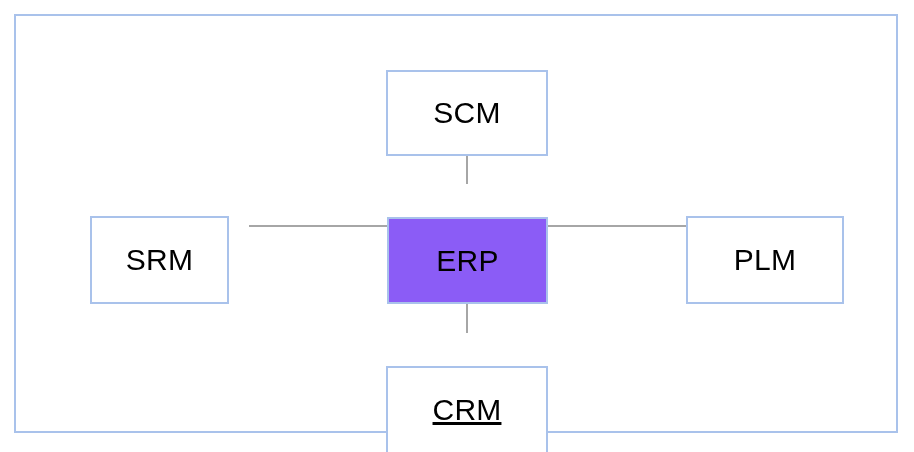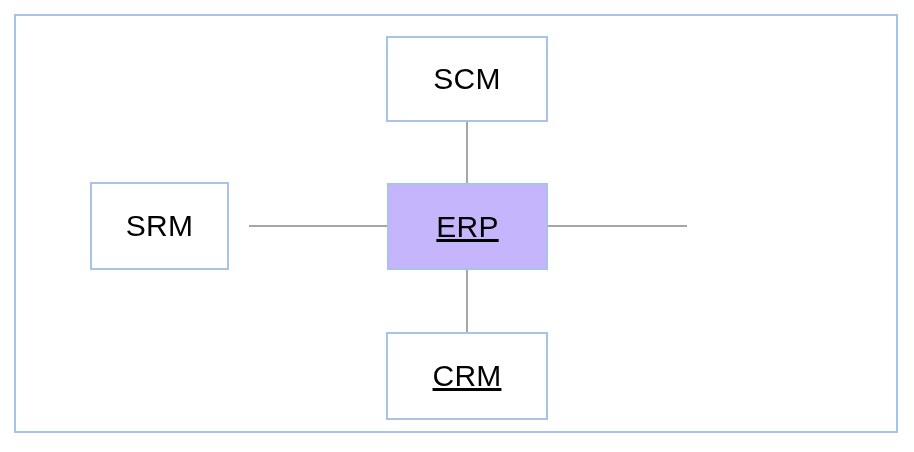--- a/index.html
+++ b/index.html
@@ -41,24 +41,24 @@
   
   .node {
     position: absolute;
     box-sizing: border-box;
     border: 2px solid #a9c2eb;
     background: #ffffff;
     display: flex;
     align-items: center;
     justify-content: center;
     z-index: 2;
+    margin-top: 34px;
   }
   .node.center {
-    background: #c4b5fd;
-    text-decoration: underline;
+    background: #8b5cf6;
   }
   .node-label {
     font-family: "Liberation Sans", sans-serif;
     font-size: 30px;
     line-height: 1;
     color: #000000;
     letter-spacing: 0.2px;
     white-space: nowrap;
     user-select: none;
   }
@@ -93,18 +93,21 @@
   </div>
 
   <div class="node" id="node-srm">
     <span class="node-label">SRM</span>
   </div>
 
   <div class="node center" id="node-erp">
     <span class="node-label">ERP</span>
   </div>
 
+  <div class="node" id="node-plm">
+    <span class="node-label">PLM</span>
+  </div>
 
   <div class="node" id="node-crm">
     <span class="node-label">CRM</span>
   </div>
 
 </div>
 
 </body></html>

